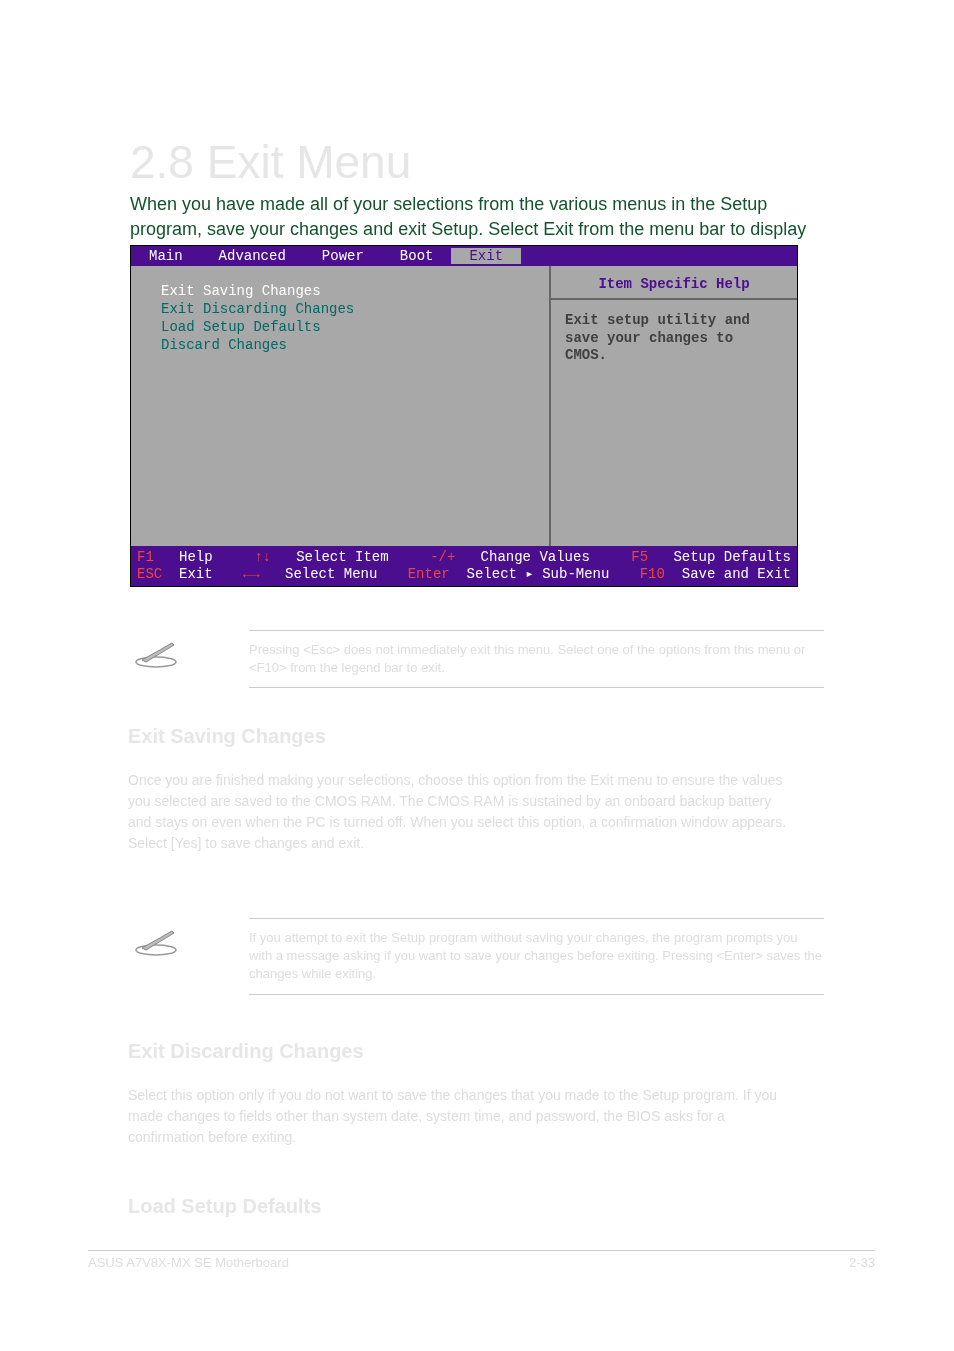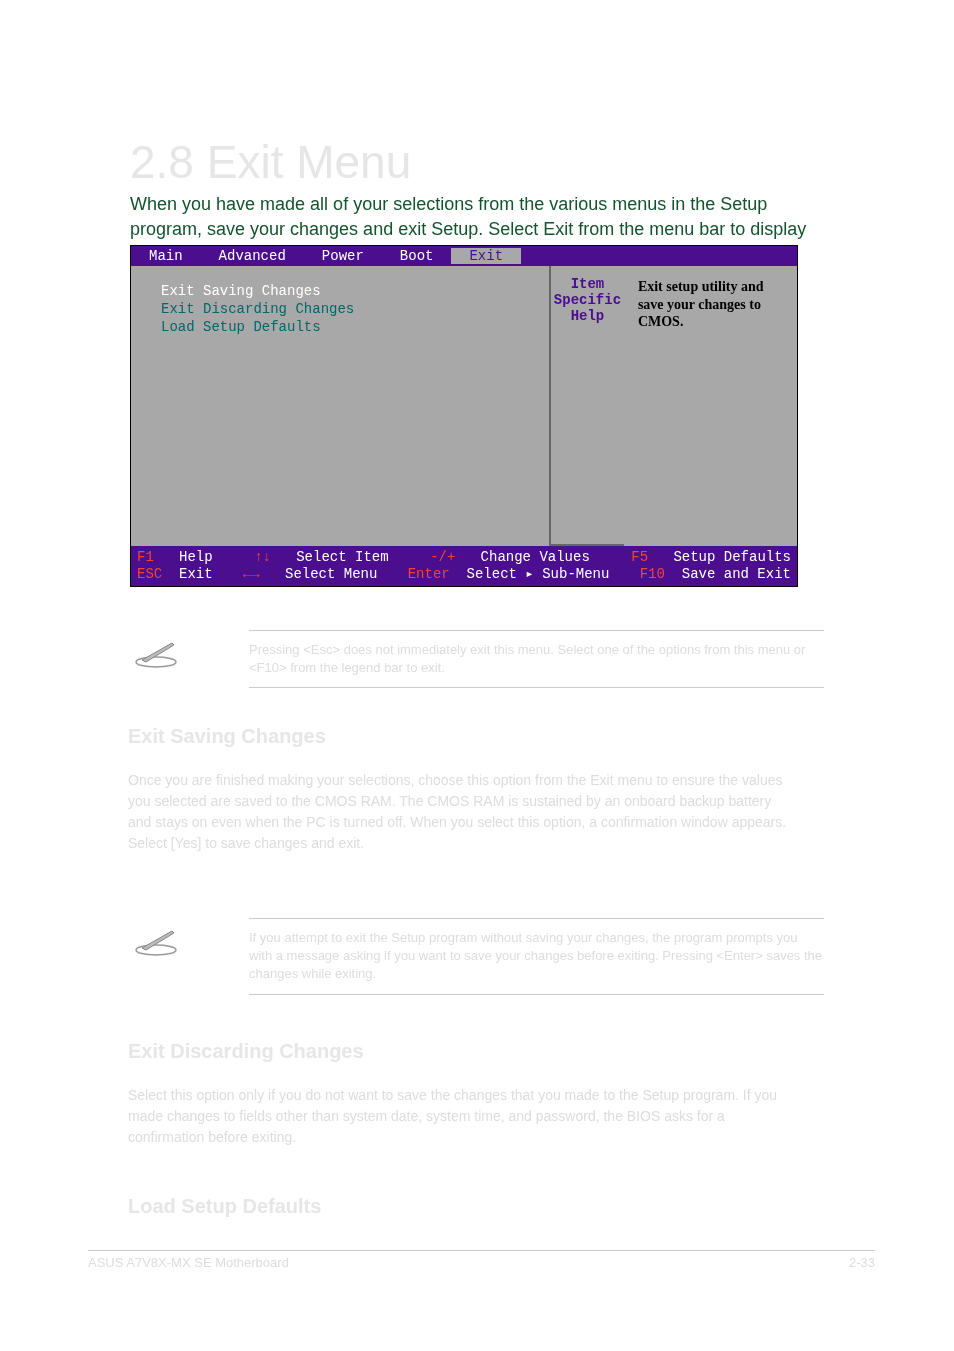--- a/index.html
+++ b/index.html
@@ -82,37 +82,36 @@
       cursor: pointer;
     }
     .bios-option.selected {
       background: #a8a8a8;
       color: #fff;
     }
     
     .bios-right {
       flex: 1;
       display: flex;
-      flex-direction: row;
+      flex-direction: column;
     }
     
     .bios-help-title {
       text-align: center;
       color: #4a0e8e;
       padding: 10px 0 6px 0;
       border-bottom: 2px solid #666;
       font-weight: bold;
     }
     
     .bios-help-text {
-      color: #000000;
+      color: #404040;
       padding: 12px 14px;
       font-weight: bold;
       line-height: 1.25;
-      font-family: Liberation Serif, serif;
     }
     
     .bios-footer {
       background: #4a0e8e;
       color: #fff;
       padding: 3px 6px;
       display: flex;
       flex-direction: column;
       line-height: 1.2;
     }
@@ -190,20 +189,21 @@
     <span class="bios-menu-item">Advanced</span>
     <span class="bios-menu-item">Power</span>
     <span class="bios-menu-item">Boot</span>
     <span class="bios-menu-item active">Exit</span>
   </div>
   <div class="bios-body">
     <div class="bios-left">
       <div class="bios-option selected">Exit Saving Changes</div>
       <div class="bios-option">Exit Discarding Changes</div>
       <div class="bios-option">Load Setup Defaults</div>
+      <div class="bios-option">Discard Changes</div>
     </div>
     <div class="bios-right">
       <div class="bios-help-title">Item Specific Help</div>
       <div class="bios-help-text">Exit setup utility and save your changes to CMOS.</div>
     </div>
   </div>
   <div class="bios-footer">
     <div class="bios-footer-row">
       <span><span class="k">F1</span>&nbsp;&nbsp;&nbsp;<span>Help</span></span>
       <span><span class="k">↑↓</span>&nbsp;&nbsp;&nbsp;<span>Select Item</span></span>

